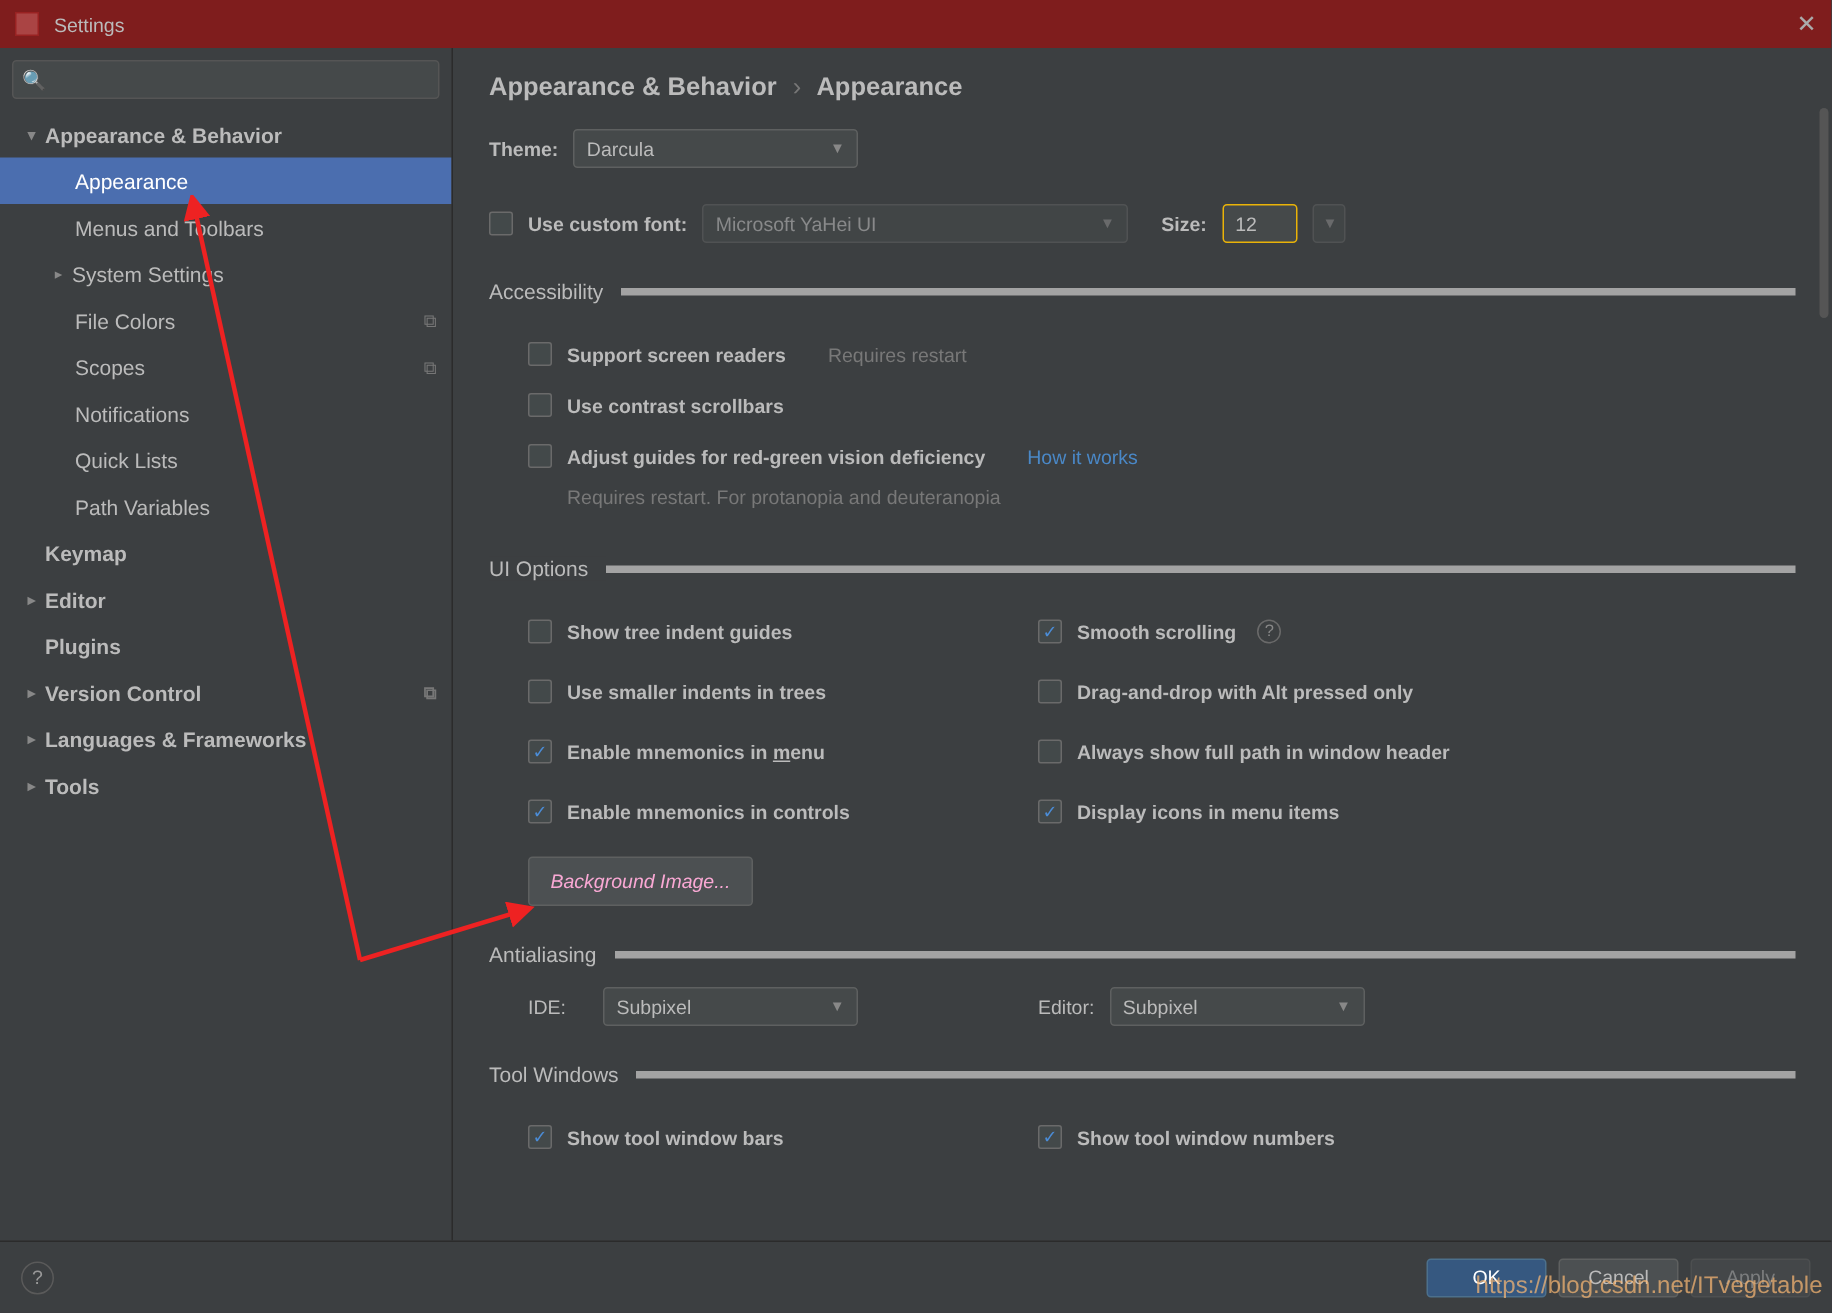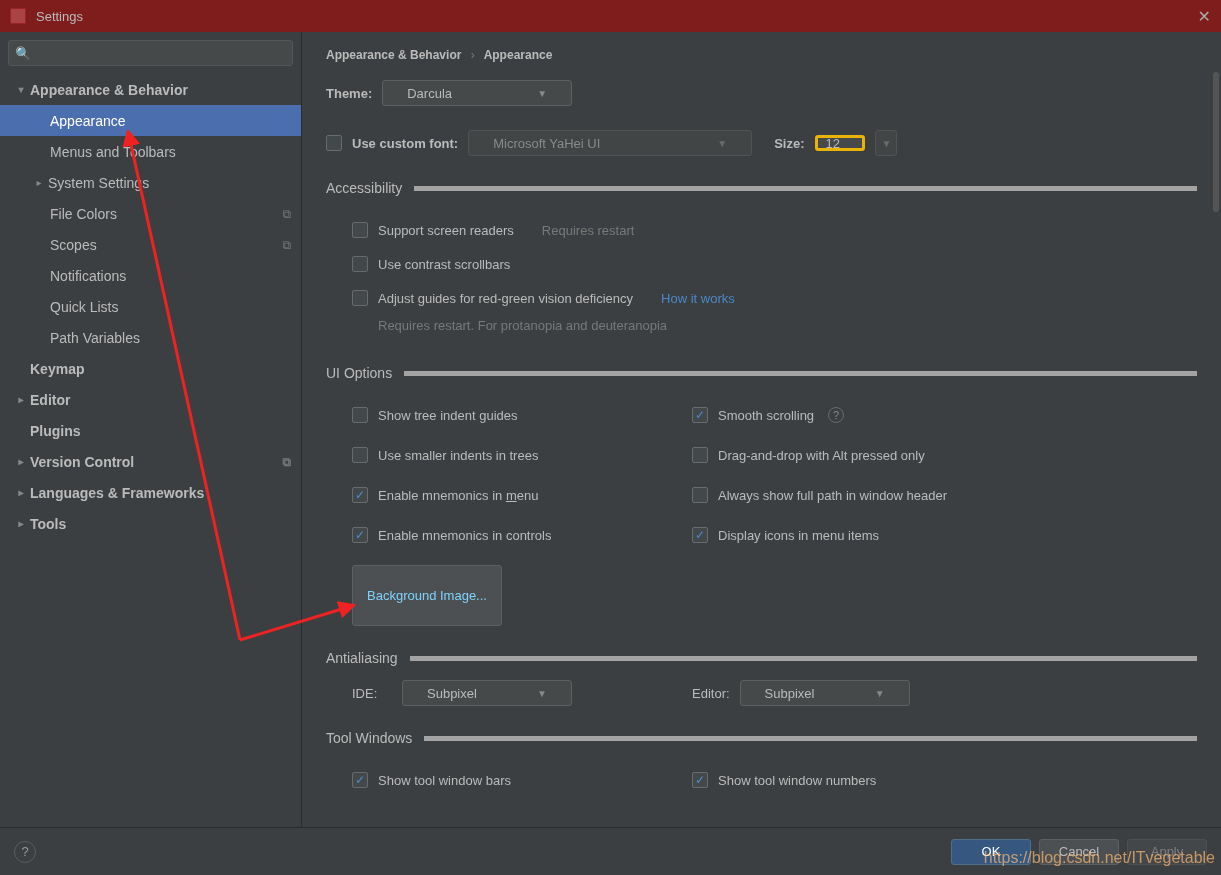--- a/index.html
+++ b/index.html
@@ -71,46 +71,46 @@
 .lvl1 { padding-left: 30px; }
 .lvl2 { padding-left: 50px; }
 
 .content {
   flex: 1;
   padding: 16px 24px;
   overflow-y: auto;
   position: relative;
 }
 .breadcrumb {
-  font-size: 12px;
+  font-size: 17px;
   font-weight: bold;
   color: #bbbbbb;
   margin-bottom: 18px;
 }
 .breadcrumb .sep { color: #777; margin: 0 6px; font-weight: normal; }
 .row { display: flex; align-items: center; margin-bottom: 14px; gap: 10px; }
 .row .lbl { color: #bbb; font-weight: bold; }
 .dropdown {
   background: #45494a;
   border: 1px solid #5e6060;
   border-radius: 3px;
   height: 26px;
   display: flex;
   align-items: center;
-  padding: 0 24px;
+  padding: 0 8px;
   color: #bbb;
   position: relative;
 }
 .dropdown .dd-arrow { margin-left: auto; font-size: 10px; color: #888; }
 .dropdown.disabled { opacity: 0.6; }
 .textbox {
   background: #45494a;
-  border: 3px solid #eab308;
+  border: 1px solid #eab308;
   border-radius: 3px;
-  height: 16px;
+  height: 26px;
   display: flex;
   align-items: center;
   padding: 0 8px;
   color: #bbb;
 }
 fieldset {
   border: none;
   border-top: 5px solid #a3a3a3;
   margin-top: 24px;
   padding-top: 14px;
@@ -134,34 +134,35 @@
   border-radius: 2px;
   display: flex;
   align-items: center;
   justify-content: center;
   font-size: 12px;
   color: #4b8cd6;
   background: #43494a;
   flex-shrink: 0;
 }
 .checkbox.checked::before { content: "✓"; }
-.check-label { color: #bbb; }
+.check-label { color: #bbb; font-weight: bold; }
 .hint { color: #787878; margin-left: 18px; }
 .hint-below { color: #787878; margin: 2px 0 8px 52px; font-size: 13px; }
 .link { color: #4a88c7; cursor: pointer; }
 .ui-grid { display: grid; grid-template-columns: 330px 1fr; column-gap: 10px; margin-left: 26px; }
 .ui-grid .check-row { margin-left: 0; }
 .btn {
   background: #4c5052;
   border: 1px solid #5e6060;
   border-radius: 3px;
-  padding: 22px 14px;
-  color: #7dd3fc;
+  padding: 8px 14px;
+  color: #f9a8d4;
   cursor: pointer;
   display: inline-block;
+  font-style: italic;
 }
 .aa-row { display: flex; align-items: center; gap: 10px; margin-left: 26px; }
 .aa-row .lbl2 { width: 40px; }
 
 .footer {
   position: absolute;
   bottom: 0; left: 0; right: 0;
   height: 48px;
   border-top: 1px solid #2b2b2b;
   display: flex;

